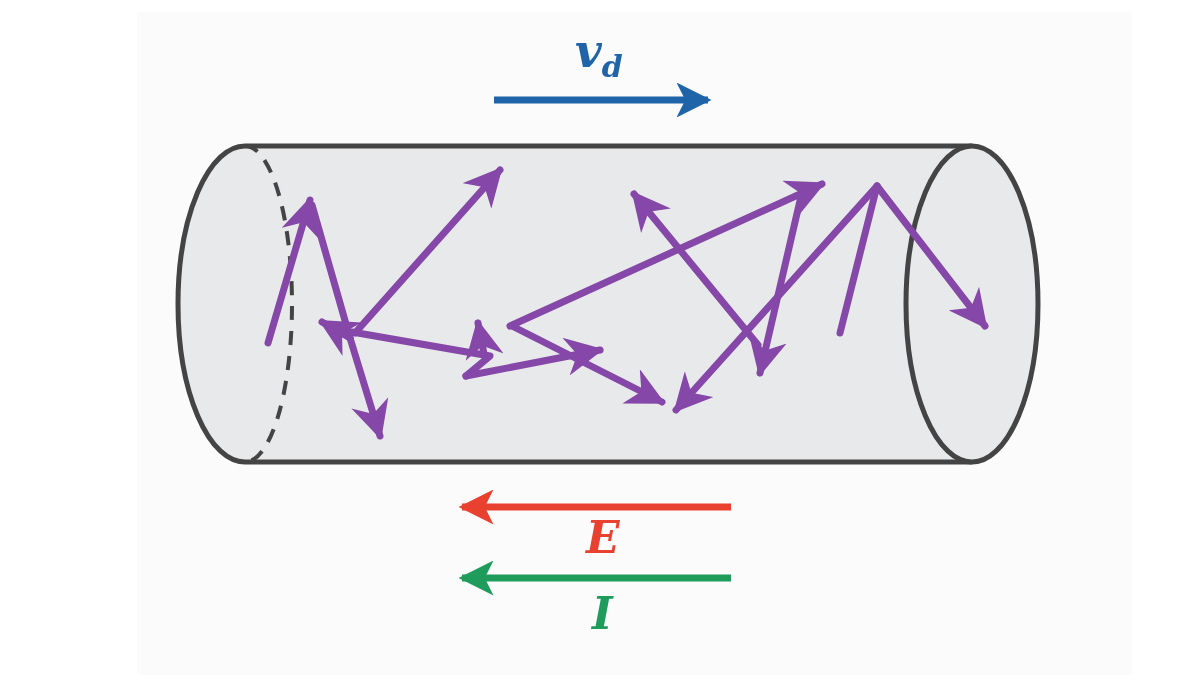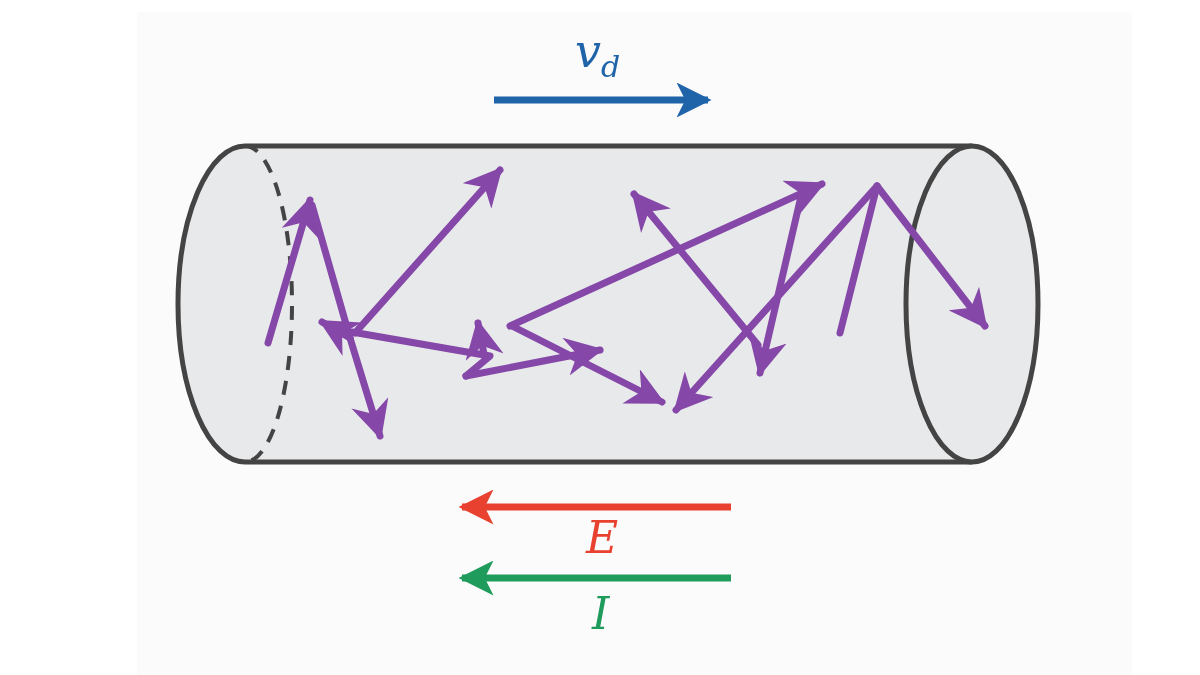--- a/index.html
+++ b/index.html
@@ -1,19 +1,19 @@
 <!DOCTYPE html>
 <html><head>
   <meta charset="utf-8">
   <style>
     html, body { margin: 0; padding: 0; background: #ffffff; }
     body { width: 1200px; height: 675px; position: relative; overflow: hidden; font-family: "DejaVu Serif", serif; }
     .panel { position: absolute; left: 137px; top: 12px; width: 995px; height: 663px; background: #fbfbfb; }
     svg.diagram { position: absolute; left: 0; top: 0; }
-    .label { position: absolute; font-family: "DejaVu Serif", "Liberation Serif", serif; font-style: italic; font-weight: normal; }
+    .label { position: absolute; font-family: "DejaVu Serif", "Liberation Serif", serif; font-style: italic; font-weight: bold; }
     .vd { left: 575px; top: 24px; font-size: 46px; color: #1f63a8; }
     .vd sub { font-size: 30px; vertical-align: -10px; }
     .elabel { left: 586px; top: 512px; font-size: 44px; color: #e8412f; }
     .ilabel { left: 592px; top: 588px; font-size: 44px; color: #1f9b5c; }
   </style>
 </head>
 <body>
 
 <div class="panel"></div>
 

